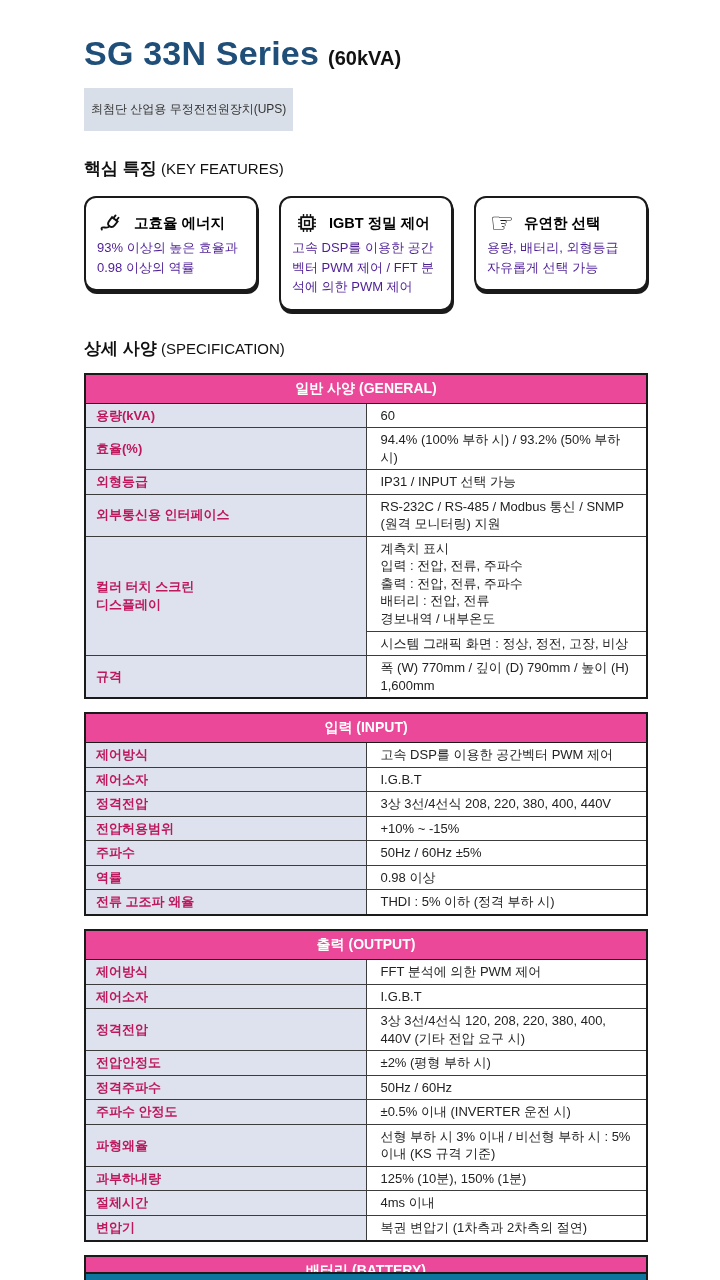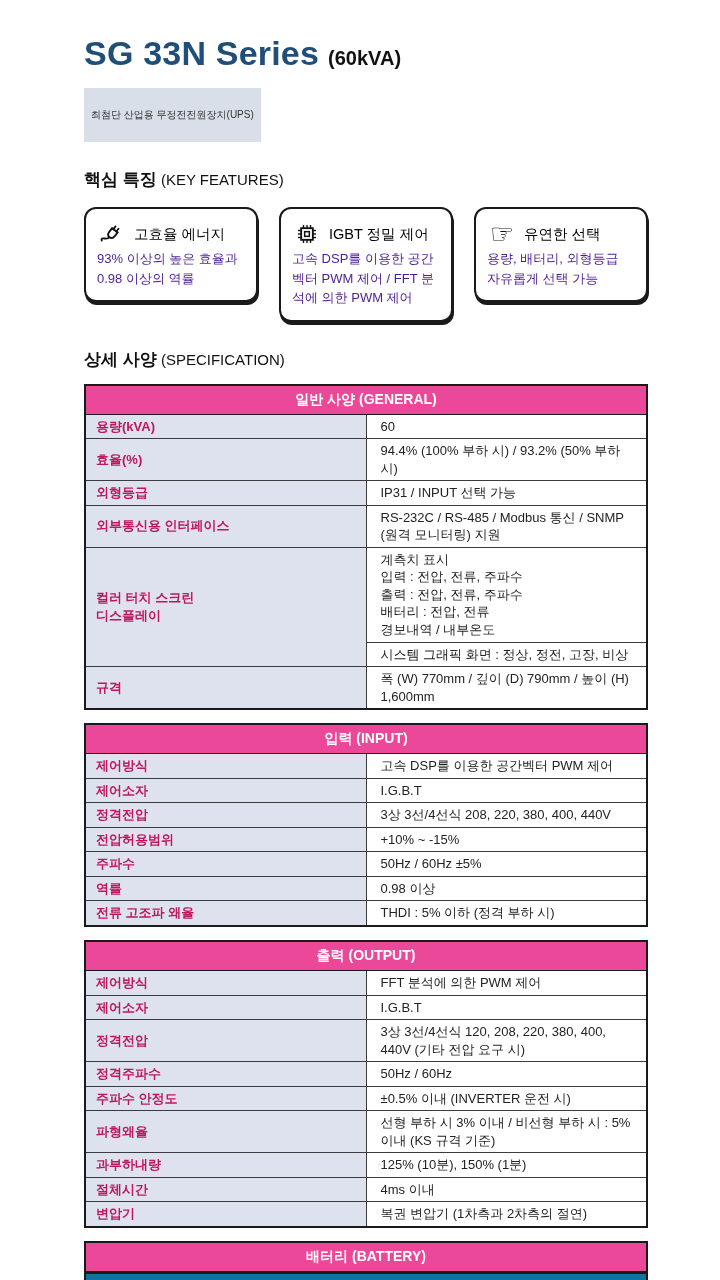--- a/index.html
+++ b/index.html
@@ -6,32 +6,32 @@
   html, body { width: 720px; height: 1280px; background: #ffffff; overflow: hidden; }
   body { font-family: "Liberation Sans", "DejaVu Sans", sans-serif; color: #1a1a1a; }
   .page { position: relative; width: 720px; height: 1280px; background: #fff; }
   .content { margin-left: 84px; width: 564px; }
 
   
   .title-row { padding-top: 34px; display: flex; align-items: baseline; gap: 9px; }
   .main-title { font-size: 34px; font-weight: 800; color: #1f4e79; letter-spacing: 0.2px; }
   .title-suffix { font-size: 20px; font-weight: 700; color: #111; }
   .subtitle-badge { display: inline-block; margin-top: 15px; background: #d9dfe8; color: #333;
-    font-size: 10px; padding: 20px 7px; }
+    font-size: 12px; padding: 13px 7px; }
 
   
   .section-heading { margin-top: 26px; font-size: 15px; color: #111; }
   .section-heading b { font-size: 17px; font-weight: 800; }
 
   
   .cards { margin-top: 16px; display: flex; gap: 21px; align-items: flex-start; }
   .card { width: 174px; border: 2px solid #1a1a1a; border-radius: 12px;
     box-shadow: 1px 3px 0 0 #1a1a1a; padding: 10px 11px 12px 11px; background: #fff; }
   .card-head { display: flex; align-items: center; gap: 7px; min-height: 30px; }
-  .card-title { font-size: 14.5px; font-weight: 400; color: #000; }
+  .card-title { font-size: 14.5px; font-weight: 700; color: #000; }
   .card-body { font-size: 13px; line-height: 1.5; color: #4c1d95; }
   .icon-box { width: 30px; height: 30px; display: flex; align-items: center; justify-content: center; flex: 0 0 auto; }
   .hand-glyph { font-size: 27px; line-height: 1; color: #111; }
 
   
   table.spec { margin-top: 13px; width: 564px; border-collapse: collapse; border: 2px solid #1a1a1a;
     table-layout: fixed; }
   table.spec thead th { background: #ec4899; color: #ffffff; font-size: 14px; font-weight: 700;
     text-align: center; padding: 5px 4px; border: 1px solid #1a1a1a; }
   table.spec tbody th { width: 122px; background: #dde2ee; font-size: 13px; font-weight: 700;
@@ -212,20 +212,24 @@
           </tr>
           <tr>
             <th rowspan="1">제어소자</th>
             <td>I.G.B.T</td>
           </tr>
           <tr>
             <th rowspan="1">정격전압</th>
             <td>3상 3선/4선식 120, 208, 220, 380, 400, 440V (기타 전압 요구 시)</td>
           </tr>
           <tr>
+            <th rowspan="1">전압안정도</th>
+            <td>±2% (평형 부하 시)</td>
+          </tr>
+          <tr>
             <th rowspan="1">정격주파수</th>
             <td>50Hz / 60Hz</td>
           </tr>
           <tr>
             <th rowspan="1">주파수 안정도</th>
             <td>±0.5% 이내 (INVERTER 운전 시)</td>
           </tr>
           <tr>
             <th rowspan="1">파형왜율</th>
             <td>선형 부하 시 3% 이내 / 비선형 부하 시 : 5% 이내 (KS 규격 기준)</td>

